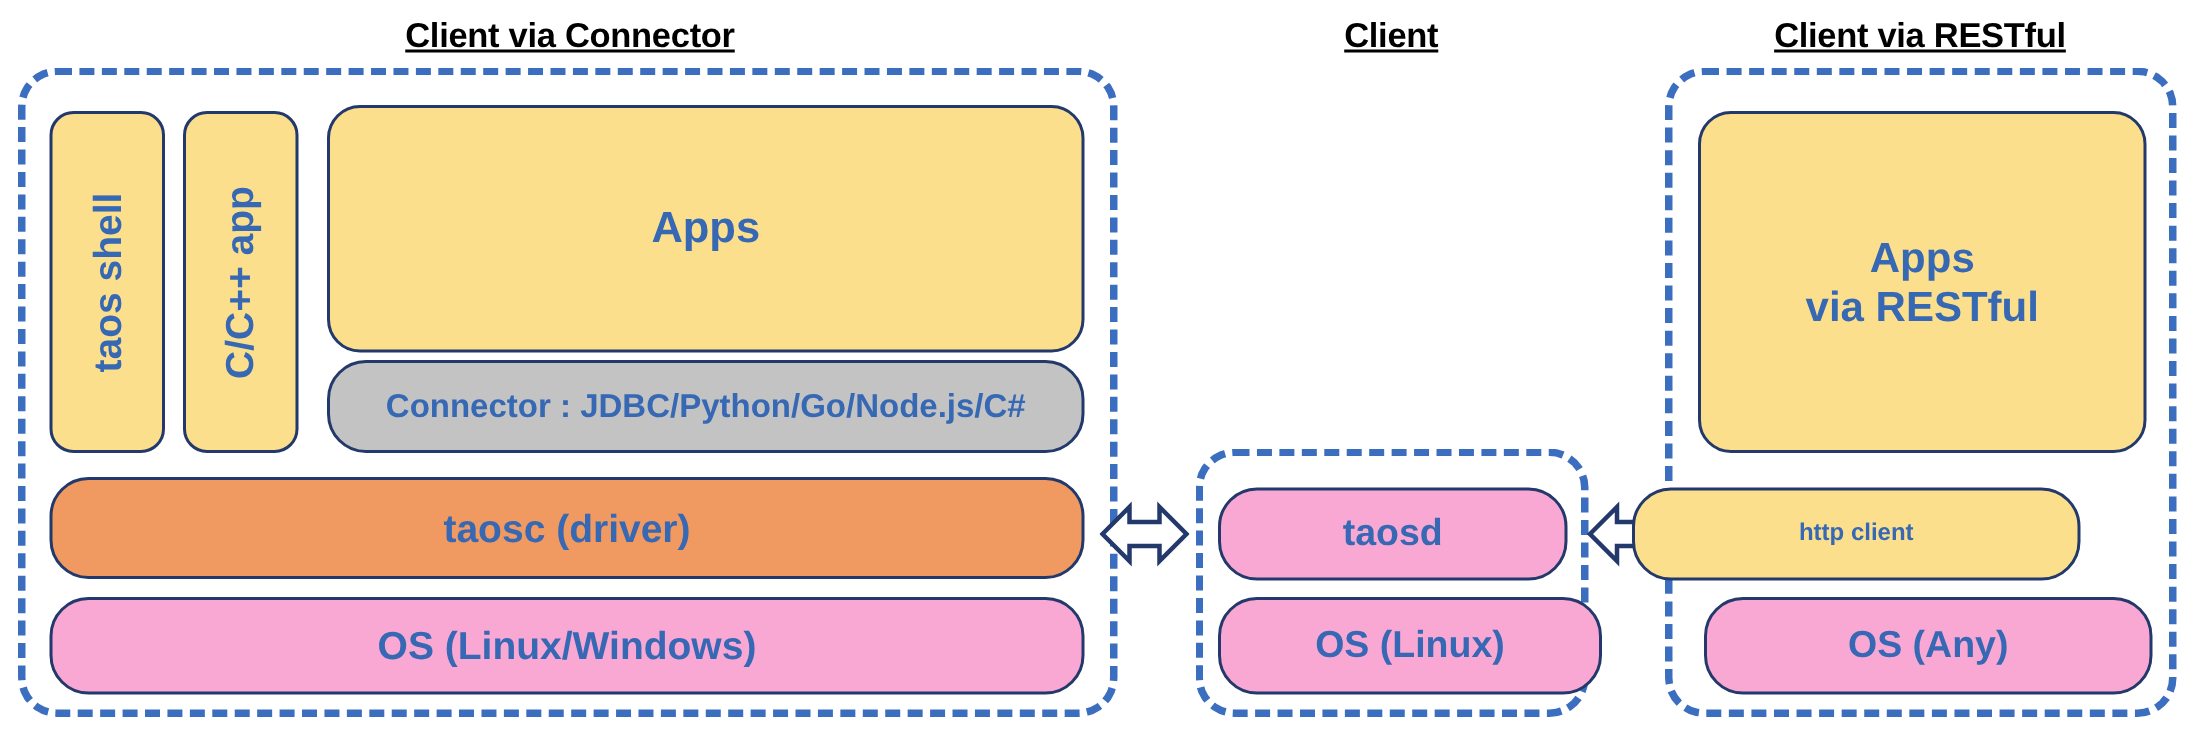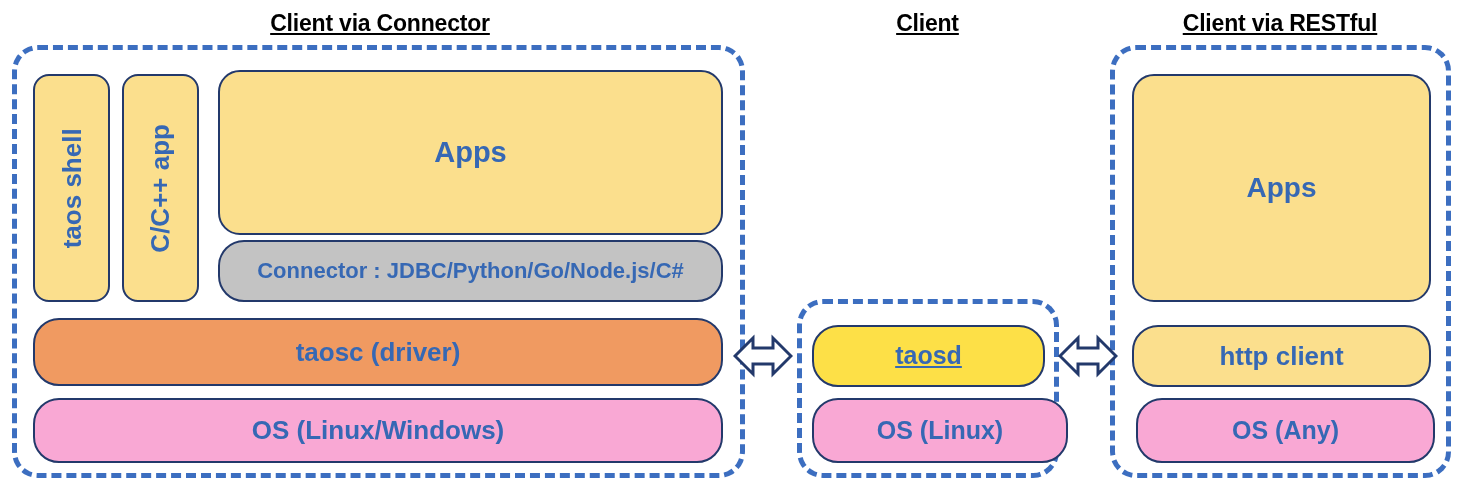--- a/index.html
+++ b/index.html
@@ -53,21 +53,21 @@
     align-items: center;
     justify-content: center;
     color: #3668B4;
     font-weight: bold;
     text-align: center;
     line-height: 1.18;
   }
   .box.yellow { background: #FBDF8D; }
   .box.blue   { background: #f9a8d4; }
   .box.orange { background: #F09A61; }
-  .box.green  { background: #fde047; text-decoration: underline; }
+  .box.green  { background: #f9a8d4; }
   .box.gray   { background: #C3C3C3; }
 
   .vertical-box {
     border-radius: 16px;
   }
   .vertical-label {
     transform: rotate(-90deg);
     white-space: nowrap;
     font-size: 26px;
     font-weight: bold;
@@ -81,21 +81,21 @@
   #box-connector    { left: 218px; top: 240px; width: 505px; height: 62px;  font-size: 22px; }
   #box-taosc        { left: 33px;  top: 318px; width: 690px; height: 68px;  font-size: 26px; }
   #box-os-linwin    { left: 33px;  top: 398px; width: 690px; height: 65px;  font-size: 26px; }
 
   
   #box-taosd        { left: 812px; top: 325px; width: 233px; height: 62px;  font-size: 25px; }
   #box-os-linux     { left: 812px; top: 398px; width: 256px; height: 65px;  font-size: 25px; }
 
   
   #box-apps-rest    { left: 1132px; top: 74px;  width: 299px; height: 228px; font-size: 28px; border-radius: 22px; }
-  #box-http-client  { left: 1132px; top: 325px; width: 299px; height: 62px;  font-size: 26px; }
+  #box-http-client  { left: 1088px; top: 325px; width: 299px; height: 62px;  font-size: 16px; }
   #box-os-any       { left: 1136px; top: 398px; width: 299px; height: 65px;  font-size: 25px; }
 
   
   .arrow {
     position: absolute;
     width: 60px;
     height: 56px;
   }
   #arrow-left  { left: 733px;  top: 328px; }
   #arrow-right { left: 1058px; top: 328px; }
@@ -155,20 +155,21 @@
 
 <div class="arrow" id="arrow-right">
   <svg width="60" height="56" viewBox="0 0 60 56" xmlns="http://www.w3.org/2000/svg">
     <polygon points="2,28 20,10 20,20 40,20 40,10 58,28 40,46 40,36 20,36 20,46" fill="#ffffff" stroke="#23396B" stroke-width="3" stroke-linejoin="miter"></polygon>
   </svg>
 </div>
 
 <div class="box yellow" id="box-apps-rest">
   <div>
     <div>Apps</div>
+    <div>via RESTful</div>
   </div>
 </div>
 
 <div class="box yellow" id="box-http-client">
   <span>http client</span>
 </div>
 
 <div class="box blue" id="box-os-any">
   <span>OS (Any)</span>
 </div>

